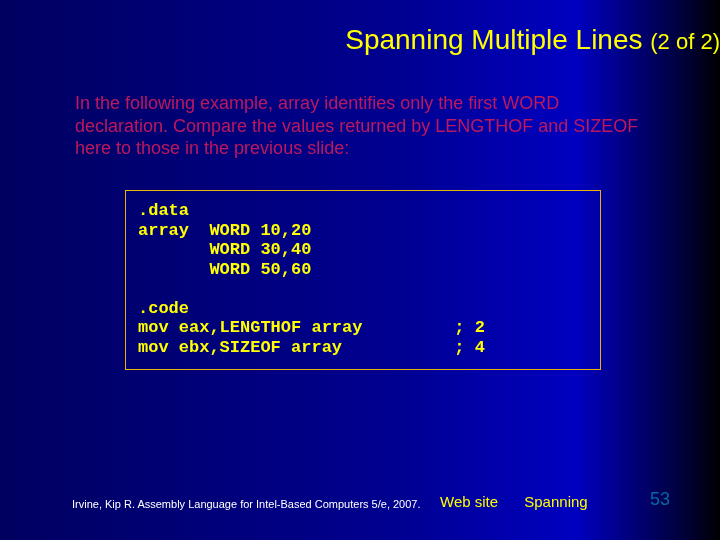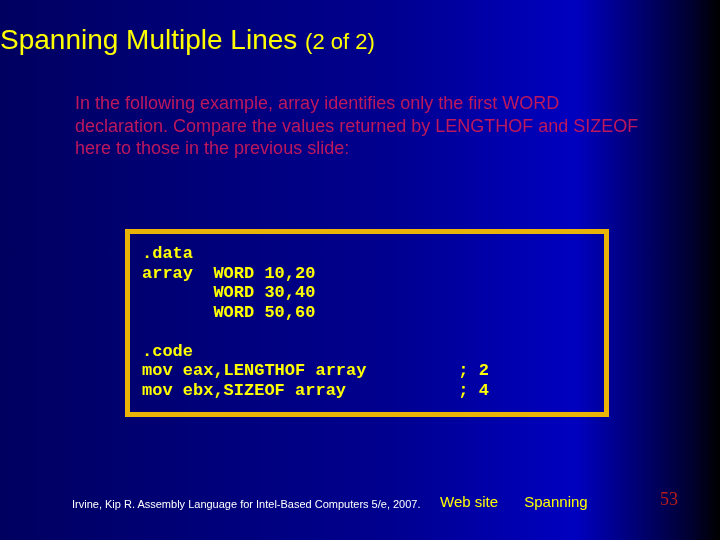--- a/index.html
+++ b/index.html
@@ -14,50 +14,49 @@
     background: linear-gradient(to right, #000060 0%, #000090 55%, #0000c0 80%, #000030 96%, #000000 100%);
     font-family: Arial, Helvetica, sans-serif;
     color: #ffffff;
     position: relative;
   }
   .title {
     position: absolute;
     top: 24px;
     left: 0;
     right: 0;
-    text-align: left;
+    text-align: right;
     font-size: 28px;
     color: #ffff00;
   }
   .title .sub {
     font-size: 22px;
   }
   .body-text {
     position: absolute;
     top: 92px;
     left: 75px;
     right: 65px;
     font-size: 18px;
     line-height: 1.25;
     color: #be185d;
   }
   .code-box {
     position: absolute;
     top: 190px;
     left: 125px;
     width: 450px;
-    border: 5px solid #eab308;
+    border: 1px solid #eab308;
     padding: 10px 12px 12px 12px;
     font-family: "Courier New", Courier, monospace;
     font-size: 17px;
     font-weight: bold;
     line-height: 1.15;
     color: #ffff00;
     white-space: pre;
-    margin-top: 39px;
   }
   .footer-cite {
     position: absolute;
     left: 72px;
     bottom: 30px;
     font-size: 11px;
     color: #ffffff;
     text-align: right;
   }
   .footer-links {
@@ -65,25 +64,24 @@
     bottom: 30px;
     left: 440px;
     font-size: 15px;
   }
   .footer-links span {
     color: #ffff00;
     margin-right: 22px;
   }
   .page-num {
     position: absolute;
-    right: 42px;
+    right: 50px;
     bottom: 30px;
-    color: #b91c1c;
+    color: #0369a1;
     font-size: 18px;
-    font-family: Liberation Serif, serif;
   }
 </style>
 </head>
 <body>
 
 <div class="title">
   <span>Spanning Multiple Lines </span><span class="sub">(2 of 2)</span>
 </div>
 
 <div class="body-text">In the following example, array identifies only the first WORD declaration. Compare the values returned by LENGTHOF and SIZEOF here to those in the previous slide:</div>

